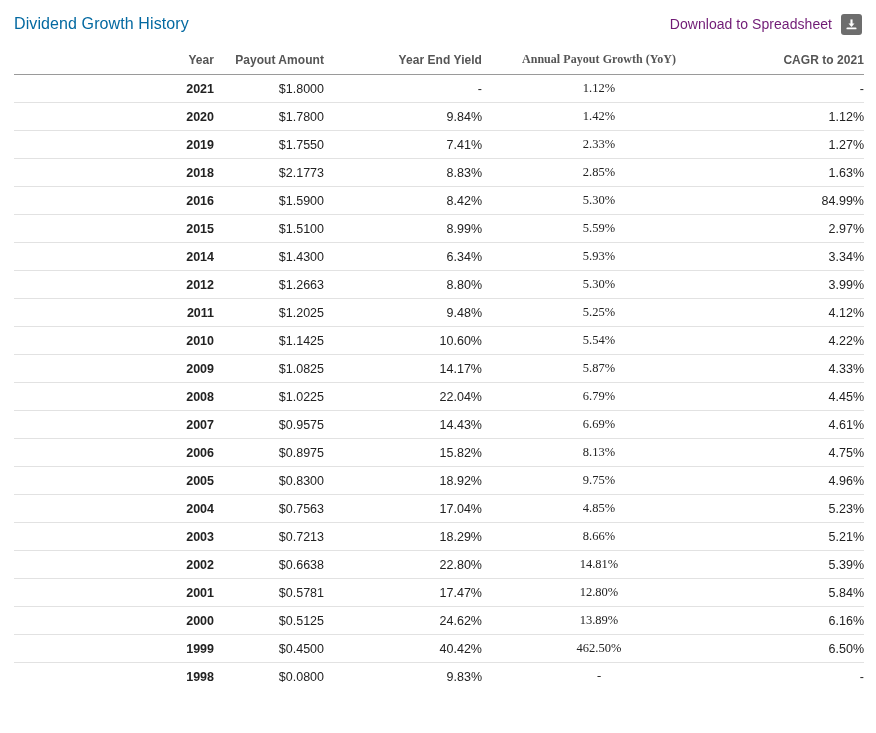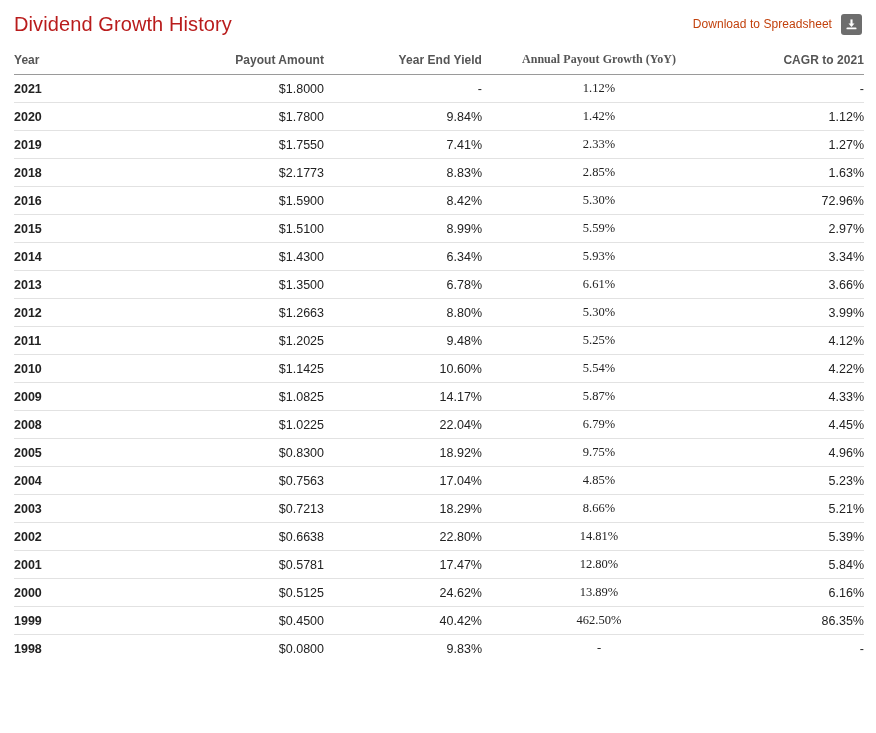--- a/index.html
+++ b/index.html
@@ -27,39 +27,39 @@
     position: relative;
     height: 48px;
     padding: 0 14px 0 14px;
     display: flex;
     align-items: center;
     justify-content: space-between;
     box-sizing: border-box;
   }
 
   .panel-title {
-    font-size: 20px;
+    font-size: 16px;
     font-weight: 400;
-    color: #b91c1c;
+    color: #0369a1;
     letter-spacing: 0.1px;
     line-height: 26px;
     white-space: nowrap;
   }
 
   .download-wrap {
     display: flex;
     align-items: center;
     gap: 9px;
     cursor: pointer;
     user-select: none;
   }
 
   .download-label {
-    font-size: 12px;
-    color: #c2410c;
+    font-size: 14px;
+    color: #701a75;
     white-space: nowrap;
     letter-spacing: 0.05px;
   }
 
   .download-icon {
     width: 21px;
     height: 21px;
     border-radius: 3px;
     background: #6d6d6d;
     display: flex;
@@ -99,21 +99,21 @@
     border-bottom: 1px solid #e2e2e2;
     white-space: nowrap;
     vertical-align: middle;
   }
 
   table.dg tbody tr:last-child td {
     border-bottom: none;
   }
 
   
-  .col-year      { text-align: left;  width: 200px; }
+  .col-year      { text-align: right;  width: 200px; }
   .col-payout    { text-align: right; width: 110px; }
   .col-yield     { text-align: right; width: 158px; }
   .col-growth    { text-align: center; width: 234px; font-family: Liberation Serif, serif; }
   .col-cagr      { text-align: right; width: 148px; }
 
   td.col-year {
     font-weight: bold;
     color: #111111;
     font-size: 12.5px;
     margin-left: 29px;
@@ -179,44 +179,37 @@
             <td class="col-payout">$2.1773</td>
             <td class="col-yield">8.83%</td>
             <td class="col-growth">2.85%</td>
             <td class="col-cagr">1.63%</td>
           </tr>
           <tr>
             <td class="col-year">2016</td>
             <td class="col-payout">$1.5900</td>
             <td class="col-yield">8.42%</td>
             <td class="col-growth">5.30%</td>
-            <td class="col-cagr">72.96%</td>
+            <td class="col-cagr">84.99%</td>
           </tr>
           <tr>
             <td class="col-year">2015</td>
             <td class="col-payout">$1.5100</td>
             <td class="col-yield">8.99%</td>
             <td class="col-growth">5.59%</td>
             <td class="col-cagr">2.97%</td>
           </tr>
           <tr>
             <td class="col-year">2014</td>
             <td class="col-payout">$1.4300</td>
             <td class="col-yield">6.34%</td>
             <td class="col-growth">5.93%</td>
             <td class="col-cagr">3.34%</td>
           </tr>
           <tr>
-            <td class="col-year">2013</td>
-            <td class="col-payout">$1.3500</td>
-            <td class="col-yield">6.78%</td>
-            <td class="col-growth">6.61%</td>
-            <td class="col-cagr">3.66%</td>
-          </tr>
-          <tr>
             <td class="col-year">2012</td>
             <td class="col-payout">$1.2663</td>
             <td class="col-yield">8.80%</td>
             <td class="col-growth">5.30%</td>
             <td class="col-cagr">3.99%</td>
           </tr>
           <tr>
             <td class="col-year">2011</td>
             <td class="col-payout">$1.2025</td>
             <td class="col-yield">9.48%</td>
@@ -238,20 +231,34 @@
             <td class="col-cagr">4.33%</td>
           </tr>
           <tr>
             <td class="col-year">2008</td>
             <td class="col-payout">$1.0225</td>
             <td class="col-yield">22.04%</td>
             <td class="col-growth">6.79%</td>
             <td class="col-cagr">4.45%</td>
           </tr>
           <tr>
+            <td class="col-year">2007</td>
+            <td class="col-payout">$0.9575</td>
+            <td class="col-yield">14.43%</td>
+            <td class="col-growth">6.69%</td>
+            <td class="col-cagr">4.61%</td>
+          </tr>
+          <tr>
+            <td class="col-year">2006</td>
+            <td class="col-payout">$0.8975</td>
+            <td class="col-yield">15.82%</td>
+            <td class="col-growth">8.13%</td>
+            <td class="col-cagr">4.75%</td>
+          </tr>
+          <tr>
             <td class="col-year">2005</td>
             <td class="col-payout">$0.8300</td>
             <td class="col-yield">18.92%</td>
             <td class="col-growth">9.75%</td>
             <td class="col-cagr">4.96%</td>
           </tr>
           <tr>
             <td class="col-year">2004</td>
             <td class="col-payout">$0.7563</td>
             <td class="col-yield">17.04%</td>
@@ -284,21 +291,21 @@
             <td class="col-payout">$0.5125</td>
             <td class="col-yield">24.62%</td>
             <td class="col-growth">13.89%</td>
             <td class="col-cagr">6.16%</td>
           </tr>
           <tr>
             <td class="col-year">1999</td>
             <td class="col-payout">$0.4500</td>
             <td class="col-yield">40.42%</td>
             <td class="col-growth">462.50%</td>
-            <td class="col-cagr">86.35%</td>
+            <td class="col-cagr">6.50%</td>
           </tr>
           <tr>
             <td class="col-year">1998</td>
             <td class="col-payout">$0.0800</td>
             <td class="col-yield">9.83%</td>
             <td class="col-growth">-</td>
             <td class="col-cagr">-</td>
           </tr>
         </tbody>
     </table>

